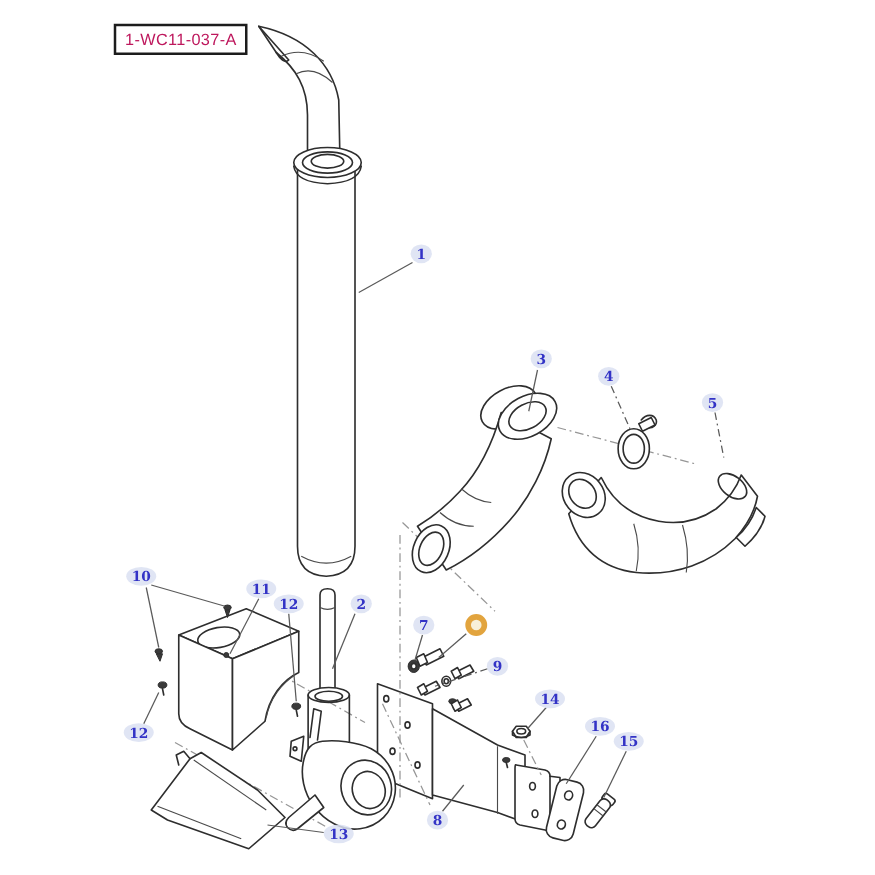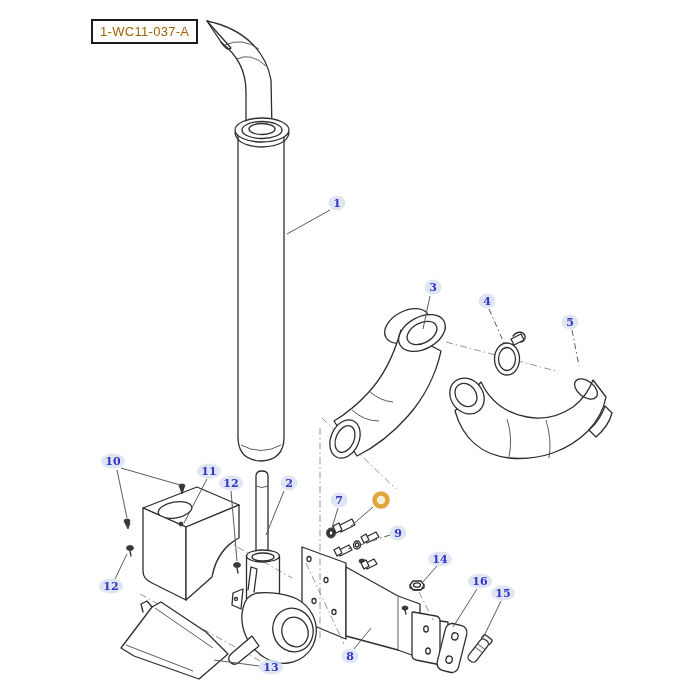--- a/index.html
+++ b/index.html
@@ -1,19 +1,19 @@
 <!DOCTYPE html>
 <html><head>
 <meta charset="utf-8">
 <style>
   html,body{margin:0;padding:0;background:#ffffff;}
   #stage{position:relative;width:700px;height:700px;background:#ffffff;overflow:hidden;
          font-family:"Liberation Sans",sans-serif;}
   #ref-box{position:absolute;left:91px;top:19px;border:2px solid #1c1c1c;background:#ffffff;
-           padding:3px 7px;font-size:13px;color:#a16207;letter-spacing:.3px;white-space:nowrap;}
+           padding:3px 7px;font-size:13px;color:#be185d;letter-spacing:.3px;white-space:nowrap;}
   svg{position:absolute;left:0;top:0;}
   .fw{fill:#ffffff;stroke:#2e2e2e;stroke-width:1.3;stroke-linejoin:round;stroke-linecap:round;}
   .ln{fill:none;stroke:#2e2e2e;stroke-width:1.3;stroke-linejoin:round;stroke-linecap:round;}
   .thin{fill:none;stroke:#4a4a4a;stroke-width:.9;}
   .dk{fill:#3a3a3a;stroke:#2e2e2e;stroke-width:.8;}
   .align{fill:none;stroke:#969696;stroke-width:1;stroke-dasharray:7 3 1.5 3;}
   .leader{fill:none;stroke:#5a5a5a;stroke-width:1;}
   .leader.dashed{stroke-dasharray:6 3 1.5 3;}
   .halo{fill:#dbe0f2;opacity:.85;}
   .callout-num{font-family:"DejaVu Serif",serif;font-weight:bold;font-size:11px;

